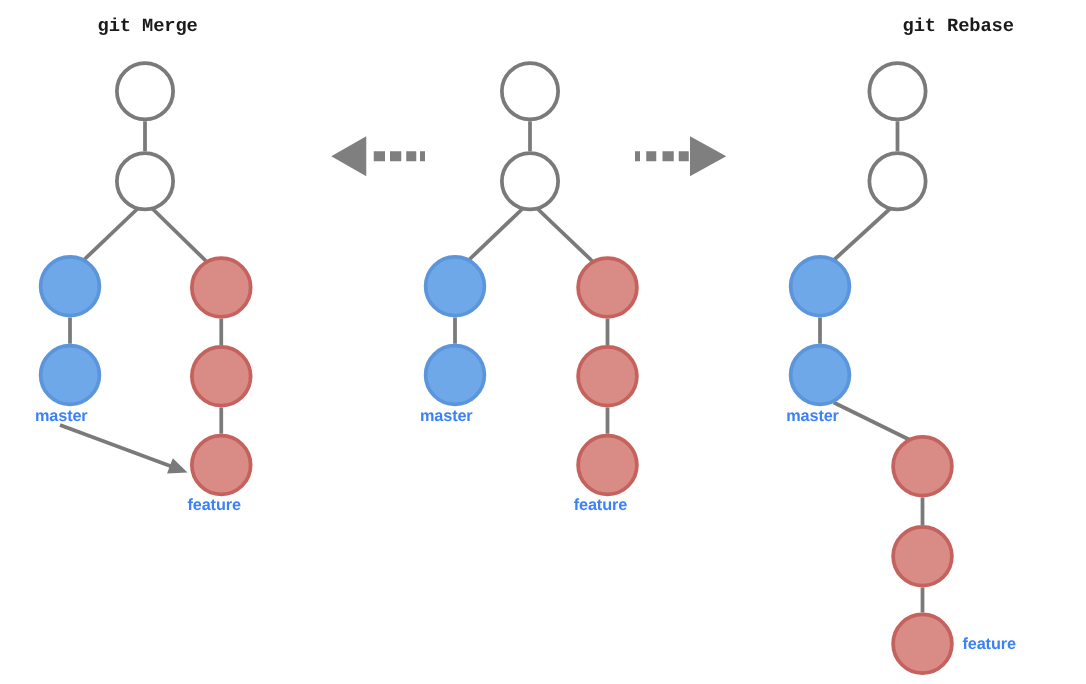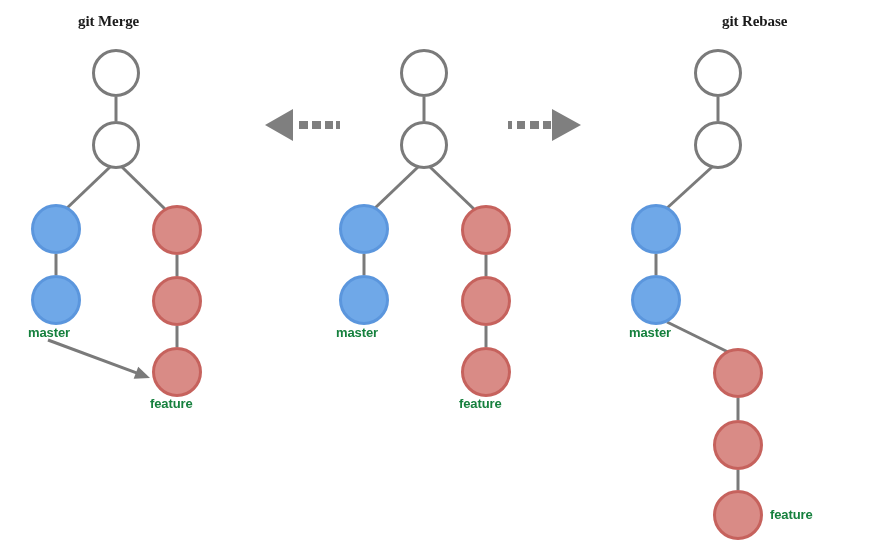--- a/index.html
+++ b/index.html
@@ -17,33 +17,33 @@
   }
   #diagram-svg {
     position: absolute;
     left: 0;
     top: 0;
     width: 869px;
     height: 547px;
   }
   .panel-title {
     position: absolute;
-    font-family: Liberation Serif, serif;
+    font-family: Liberation Mono, monospace;
     font-size: 15px;
     font-weight: bold;
     color: #1a1a1a;
     white-space: nowrap;
     letter-spacing: -0.1px;
   }
   .node-label {
     position: absolute;
     font-family: "Liberation Sans", sans-serif;
     font-size: 13px;
     font-weight: bold;
-    color: #15803d;
+    color: #3b82f6;
     white-space: nowrap;
     letter-spacing: -0.1px;
   }
 </style>
 </head>
 <body>
 
 <div id="canvas">
 
   <svg id="diagram-svg" viewBox="0 0 869 547" xmlns="http://www.w3.org/2000/svg">

